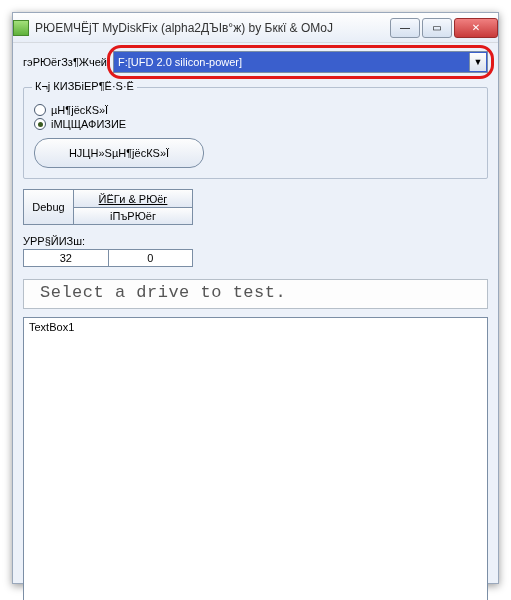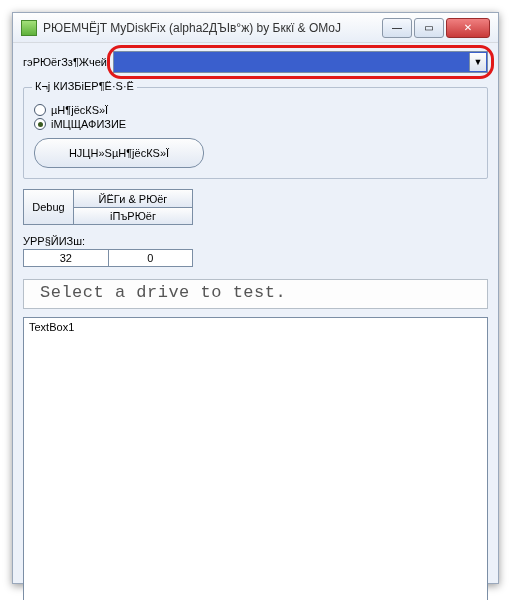--- a/index.html
+++ b/index.html
@@ -20,21 +20,21 @@
     height: 572px;
     position: relative;
     box-shadow: 0 2px 8px rgba(0,0,0,0.4);
   }
   .titlebar {
     height: 30px;
     background: linear-gradient(#fefefe, #e8eef7);
     border-bottom: 1px solid #d6dae0;
     display: flex;
     align-items: center;
-    padding: 0 8px;
+    padding: 0 0;
   }
   .titlebar .app-icon {
     width: 16px; height: 16px;
     background: linear-gradient(#a3e07b,#5fb13b);
     border: 1px solid #468a2c;
     margin-right: 6px;
   }
   .titlebar .title-text {
     flex: 1;
     font-size: 12px;
@@ -180,21 +180,21 @@
   .right-btns .stack{
     flex:1;display:flex;flex-direction:column;
   }
   .right-btns .stack .b{
     height:18px;
     border:1px solid #7b8ea5;
     background: linear-gradient(#fdfdfd,#e1e8f3);
     display:flex;align-items:center;justify-content:center;
     font-size:11px;
   }
-  .right-btns .stack .b:first-child{border-bottom:none;}
+  .right-btns .stack .b:first-child{border-bottom:none;text-decoration:underline;}
 
   .stats-label{
     margin-top:10px;
     font-size:11px;
   }
   .stats-row{
     display:flex;
     margin-top:2px;
   }
   .stats-cell{
@@ -245,20 +245,21 @@
       <div class="winbtn close">✕</div>
     </div>
   </div>
 
   <div class="client">
 
     <div class="drive-row">
       <div class="drive-label">гэРЮёгЗз¶Жчей:</div>
       <div class="drive-select-wrap">
         <div class="drive-select">
+          <span>F:[UFD 2.0 silicon-power]</span>
           <div class="arrow">▼</div>
         </div>
         <div class="highlight-oval"></div>
       </div>
     </div>
 
     <div class="mid">
 
       <div class="left-col">
         <div class="groupbox">

